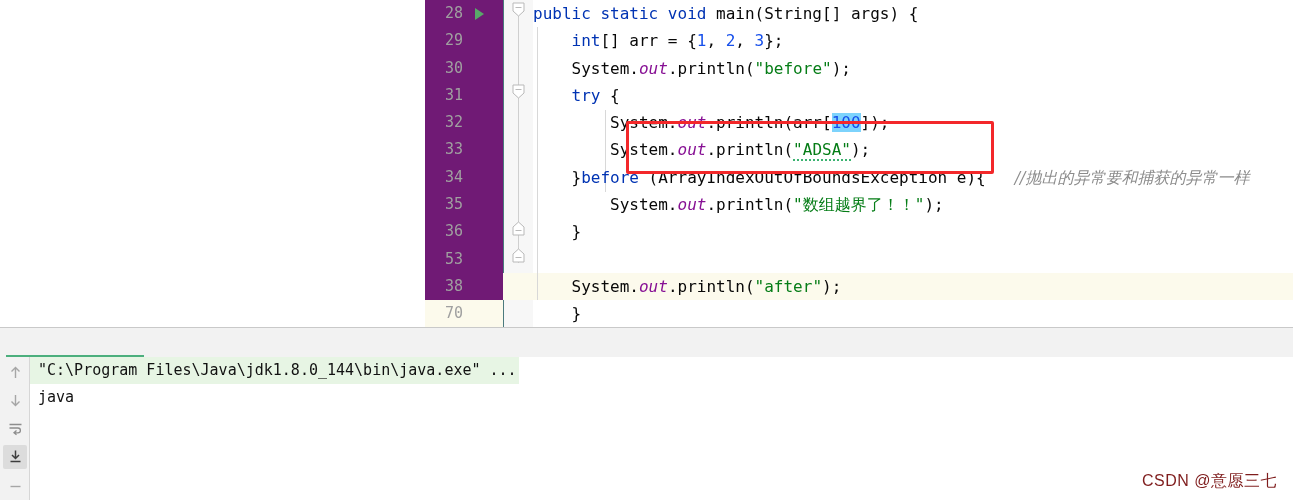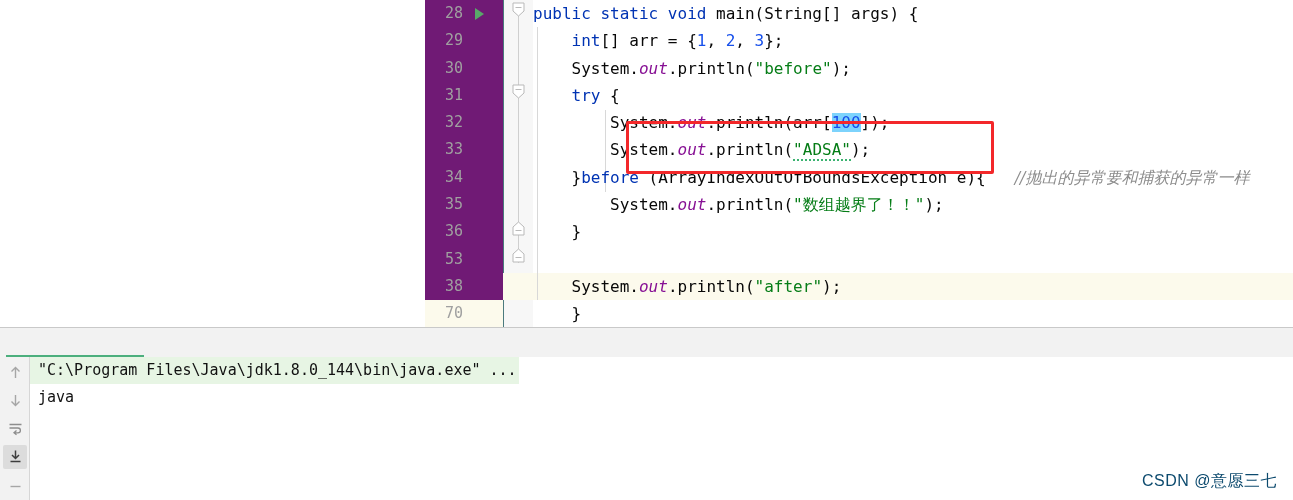--- a/index.html
+++ b/index.html
@@ -70,21 +70,21 @@
   .sb-btn{position:absolute;left:3px;width:24px;height:24px;}
   .sb-btn.active{background:#dcdcdc;border-radius:2px;}
   .sb-btn svg{display:block;margin:4px auto;}
 
   .console{position:absolute;left:30px;top:29px;width:1263px;height:144px;background:#ffffff;overflow:hidden;}
   .cons-row{height:27px;line-height:27px;font-size:15px;white-space:pre;color:#111111;
     font-family:"DejaVu Sans Mono",monospace;padding-left:8px;}
   .cons-row.cmdline{background:#e7f5e4;display:inline-block;padding-right:2px;}
 
   .watermark{position:absolute;right:16px;bottom:8px;font-family:"Liberation Sans",sans-serif;
-    font-size:16px;color:#0c4a6e;letter-spacing:.5px;}
+    font-size:16px;color:#7f1d1d;letter-spacing:.5px;}
 </style>
 </head>
 <body>
 
 <div class="screen">
 
   <div class="editor">
 
     <div class="editor-blank"></div>
 

